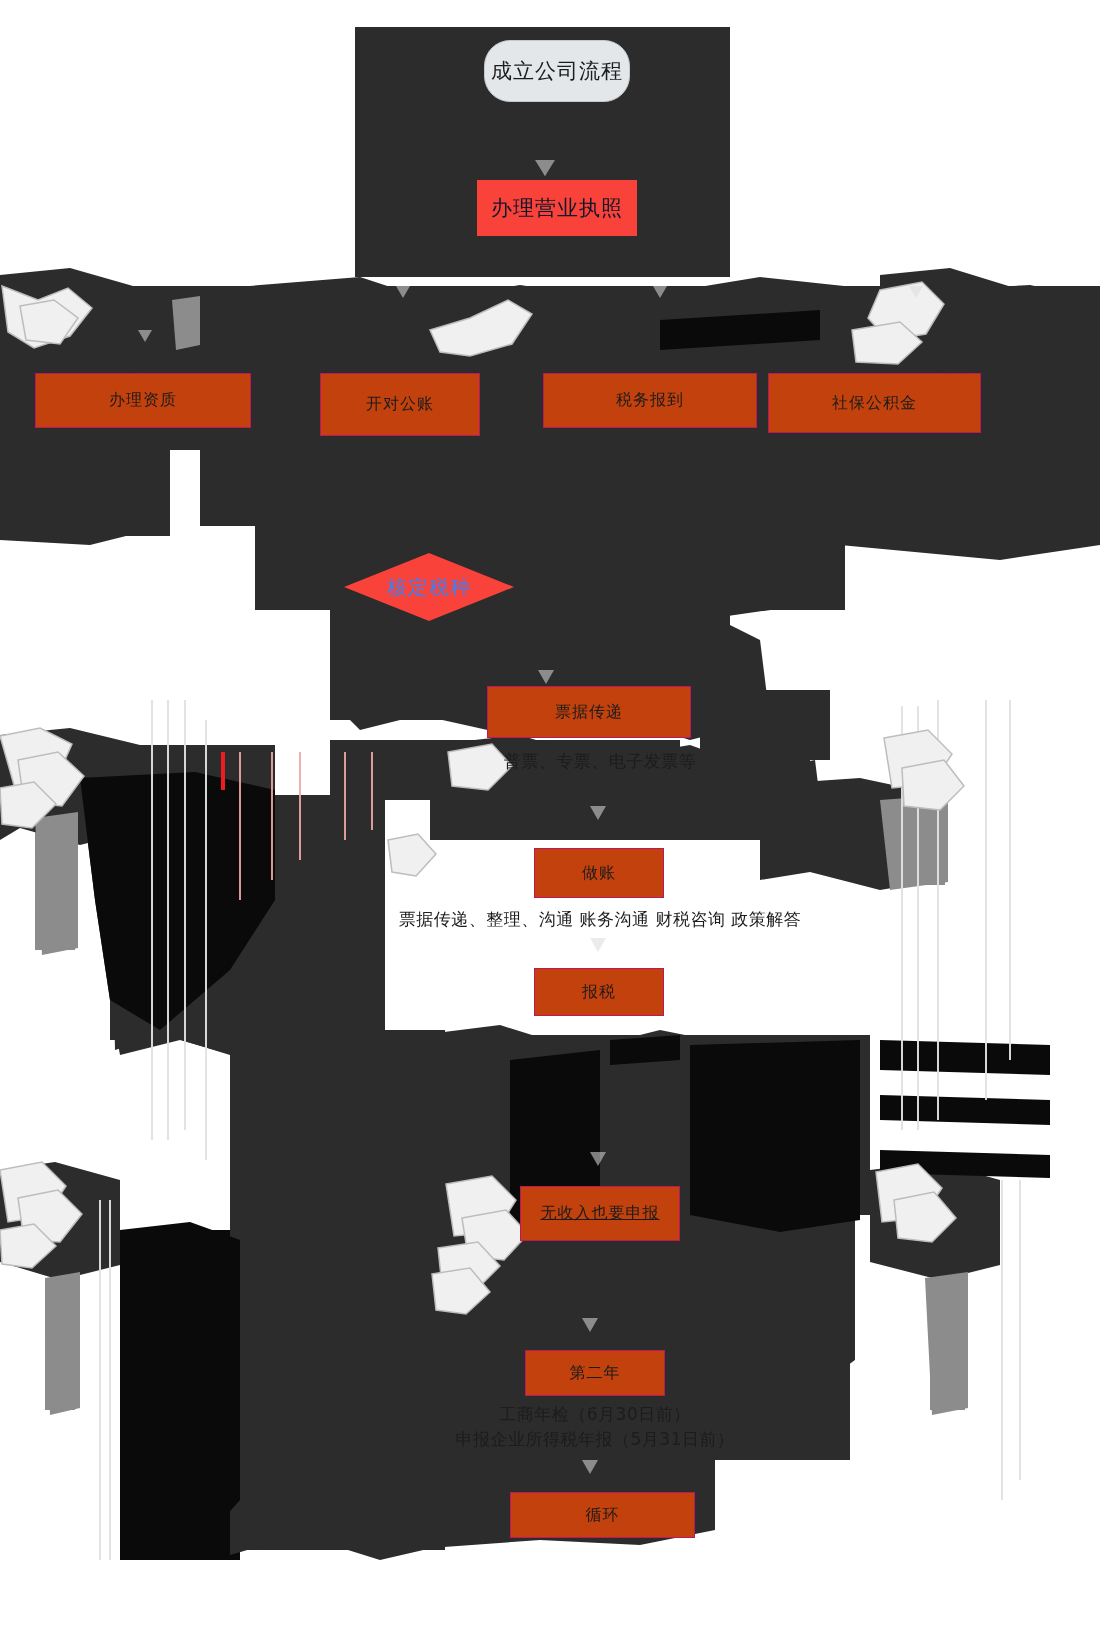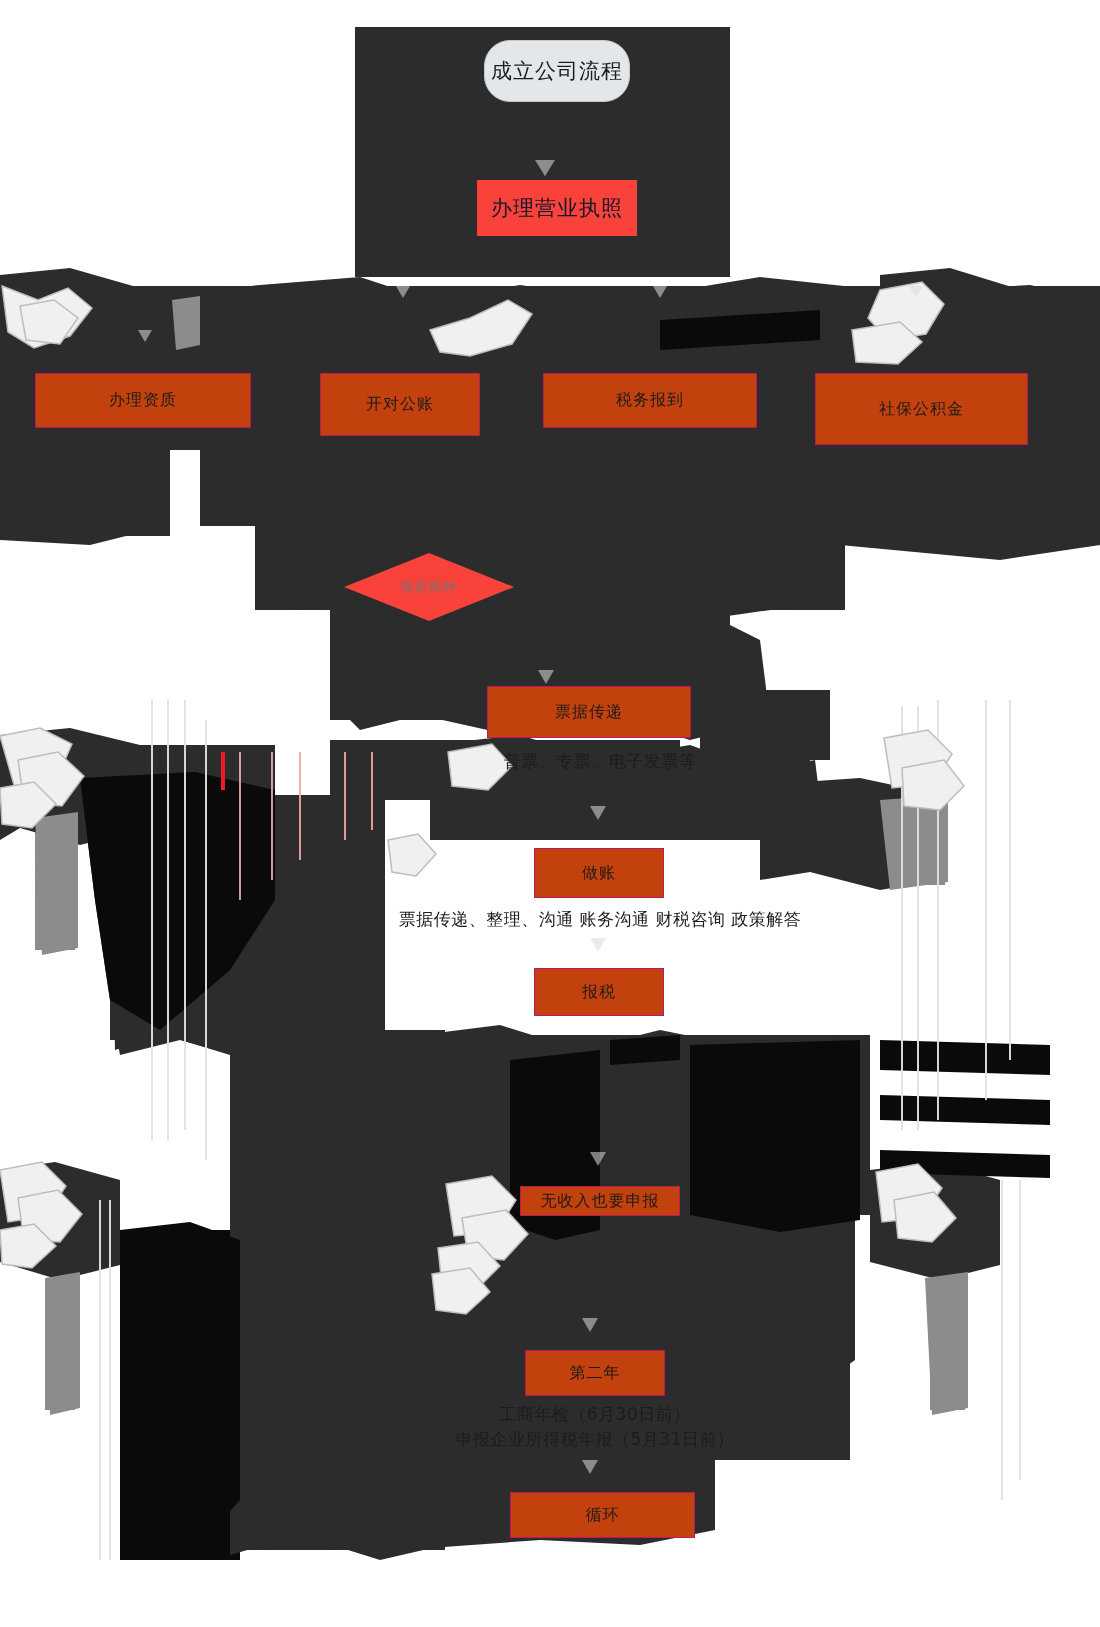--- a/index.html
+++ b/index.html
@@ -82,22 +82,22 @@
     inset: 0;
     background: #f9423a;
     clip-path: polygon(50% 0%, 100% 50%, 50% 100%, 0% 50%);
   }
   .diamond .dlabel {
     position: absolute;
     inset: 0;
     display: flex;
     align-items: center;
     justify-content: center;
-    color: #737373;
-    font-size: 13px;
+    color: #3b82f6;
+    font-size: 20px;
     letter-spacing: 1px;
   }
 
   .caption {
     position: absolute;
     z-index: 6;
     color: #1c1c1c;
     font-size: 17px;
     text-align: center;
     white-space: nowrap;
@@ -251,39 +251,39 @@
   <div class="node start" style="left:484px; top:40px; width:146px; height:62px;">成立公司流程</div>
 
   <div class="node accent" style="left:477px; top:180px; width:160px; height:56px;">办理营业执照</div>
 
   <div class="node" style="left:35px; top:373px; width:216px; height:55px;">办理资质</div>
 
   <div class="node" style="left:320px; top:373px; width:160px; height:63px;">开对公账</div>
 
   <div class="node" style="left:543px; top:373px; width:214px; height:55px;">税务报到</div>
 
-  <div class="node" style="left:815px; top:373px; width:213px; height:72px;">社保公积金</div>
+  <div class="node" style="left:768px; top:373px; width:213px; height:60px;">社保公积金</div>
 
   <div class="diamond" style="left:344px; top:553px;">
     <div class="shape"></div>
     <div class="dlabel">核定税种</div>
   </div>
 
 
   <div class="node" style="left:487px; top:686px; width:204px; height:52px;">票据传递</div>
 
   <div class="caption" style="left:330px; top:750px; width:540px;">普票、专票、电子发票等</div>
 
   <div class="node" style="left:534px; top:848px; width:130px; height:50px;">做账</div>
 
   <div class="caption" style="left:220px; top:908px; width:760px;">票据传递、整理、沟通 账务沟通 财税咨询 政策解答</div>
 
   <div class="node" style="left:534px; top:968px; width:130px; height:48px;">报税</div>
 
-  <div class="node" style="left:520px; top:1186px; width:160px; height:30px;">无收入也要申报</div>
+  <div class="node" style="left:520px; top:1186px; width:160px; height:55px;text-decoration:underline;">无收入也要申报</div>
 
 
   <div class="node" style="left:525px; top:1350px; width:140px; height:46px;">第二年</div>
 
   <div class="caption two-line" style="left:300px; top:1402px; width:590px;">
     <div>工商年检（6月30日前）</div>
     <div>申报企业所得税年报（5月31日前）</div>
   </div>
 
   <div class="node" style="left:510px; top:1492px; width:185px; height:46px;">循环</div>

